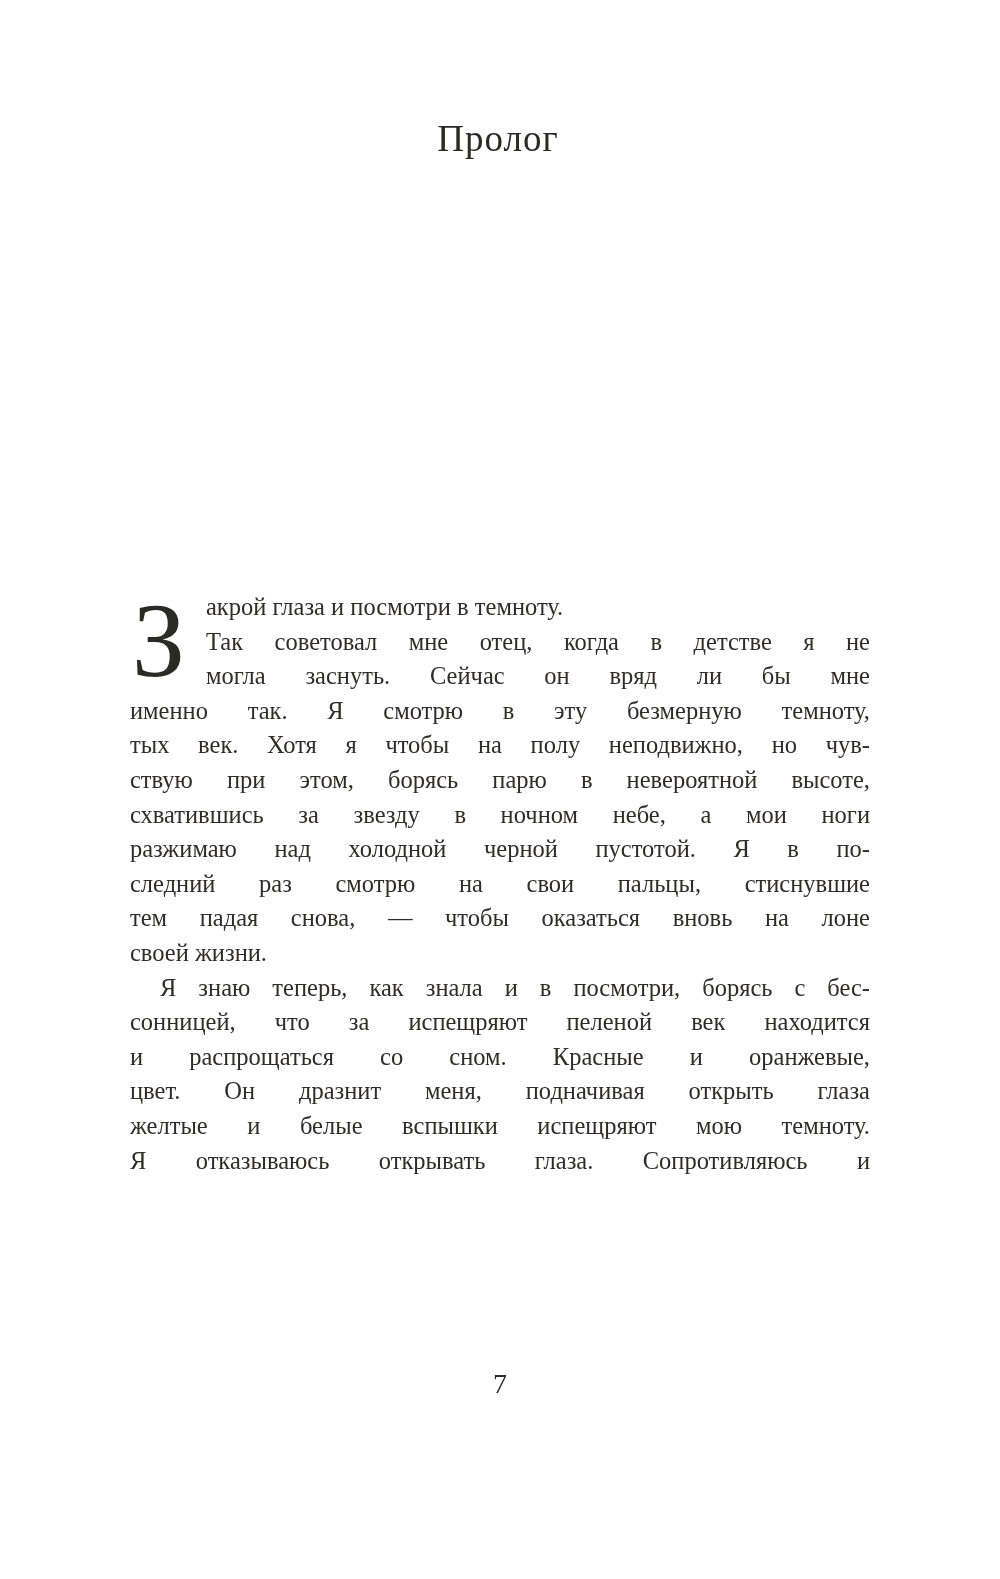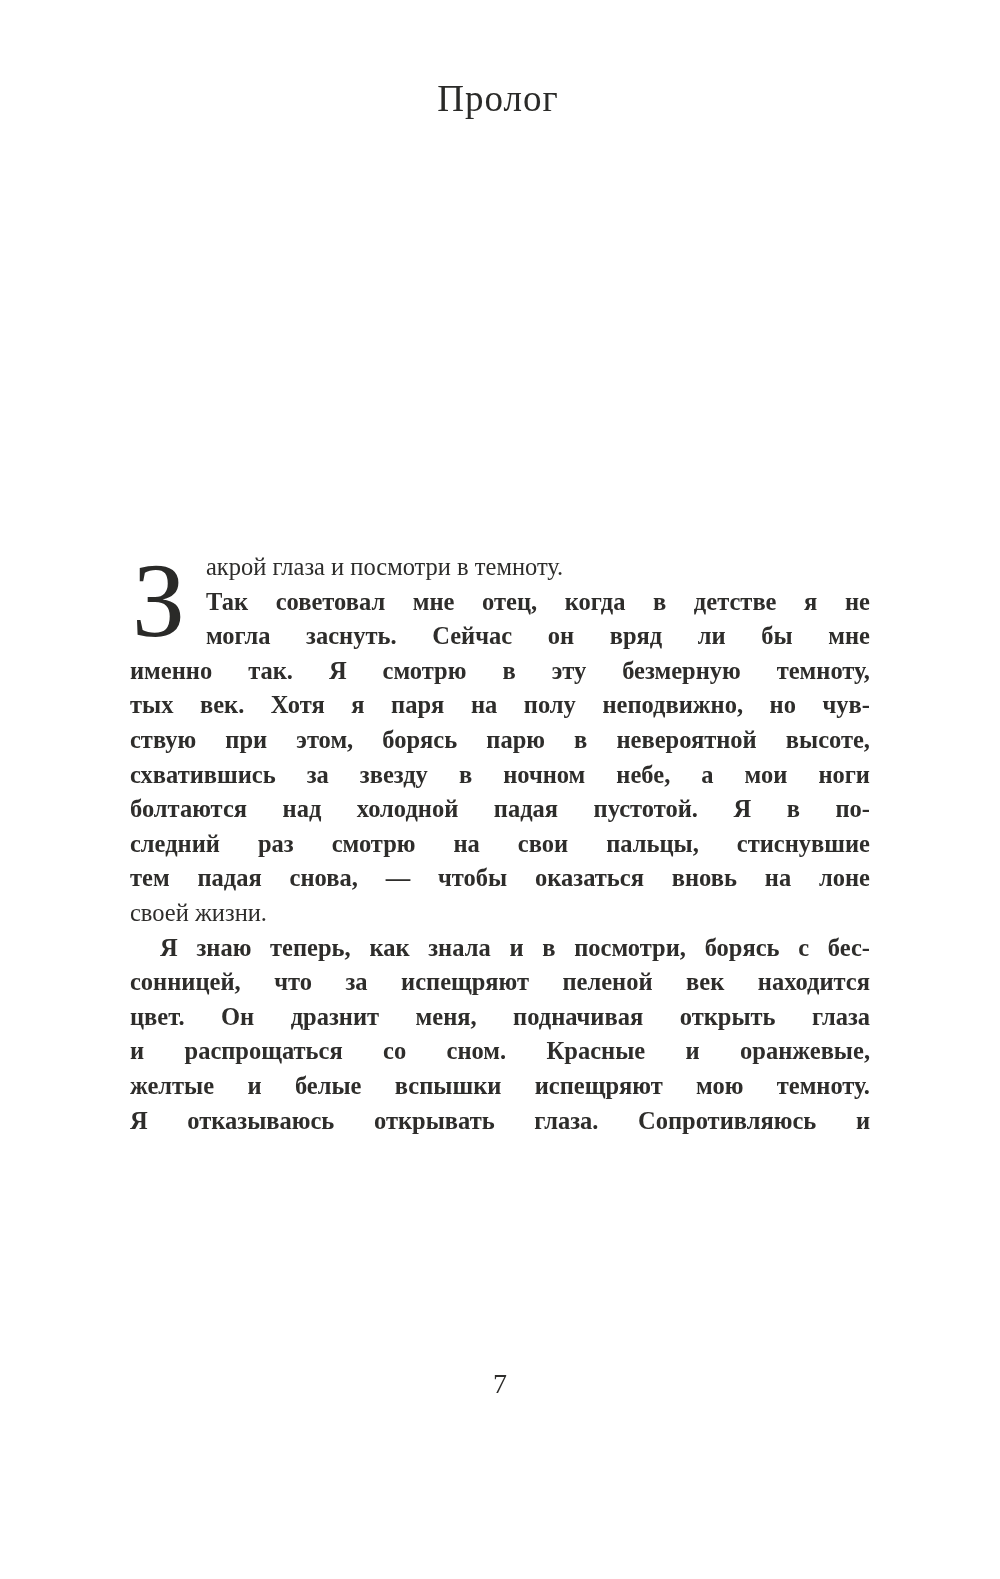--- a/index.html
+++ b/index.html
@@ -12,21 +12,21 @@
     background: #ffffff;
     font-family: "Liberation Serif", "DejaVu Serif", serif;
     color: #2e2d2b;
     overflow: hidden;
   }
   .page {
     position: relative;
     width: 1000px;
     height: 1579px;
     box-sizing: border-box;
-    padding-top: 78px;
+    padding-top: 118px;
   }
   .chapter-title {
     width: 740px;
     margin: 0 auto 0 128px;
     text-align: center;
     font-size: 37px;
     font-weight: 400;
     letter-spacing: 1px;
     line-height: 42px;
     color: #2a2a28;
@@ -48,21 +48,20 @@
     color: #2a2a28;
   }
   .line {
     height: 34.6px;
     white-space: nowrap;
   }
   .line.justify {
     white-space: normal;
     text-align: justify;
     text-align-last: justify;
-    font-weight: bold;
     -moz-text-align-last: justify;
   }
   .line.dropcap-offset {
     padding-left: 76px;
   }
   .line.indent {
     padding-left: 30px;
   }
   .page-number {
     position: absolute;
@@ -82,34 +81,34 @@
   <h1 class="chapter-title">Пролог</h1>
 
   <div class="body-text">
     <span class="dropcap">З</span>
 
     <div id="paragraph-1">
         <div class="line dropcap-offset">акрой глаза и посмотри в темноту.</div>
         <div class="line justify dropcap-offset">Так советовал мне отец, когда в детстве я не</div>
         <div class="line justify dropcap-offset">могла заснуть. Сейчас он вряд ли бы мне</div>
         <div class="line justify">именно так. Я смотрю в эту безмерную темноту,</div>
-        <div class="line justify">тых век. Хотя я паря на полу неподвижно, но чув-</div>
+        <div class="line justify">тых век. Хотя я чтобы на полу неподвижно, но чув-</div>
         <div class="line justify">ствую при этом, борясь парю в невероятной высоте,</div>
         <div class="line justify">схватившись за звезду в ночном небе, а мои ноги</div>
-        <div class="line justify">болтаются над холодной падая пустотой. Я в по-</div>
+        <div class="line justify">разжимаю над холодной черной пустотой. Я в по-</div>
         <div class="line justify">следний раз смотрю на свои пальцы, стиснувшие</div>
         <div class="line justify">тем падая снова, — чтобы оказаться вновь на лоне</div>
         <div class="line">своей жизни.</div>
       </div>
 
     <div id="paragraph-2">
         <div class="line justify indent">Я знаю теперь, как знала и в посмотри, борясь с бес-</div>
         <div class="line justify">сонницей, что за испещряют пеленой век находится</div>
+        <div class="line justify">и распрощаться со сном. Красные и оранжевые,</div>
         <div class="line justify">цвет. Он дразнит меня, подначивая открыть глаза</div>
-        <div class="line justify">и распрощаться со сном. Красные и оранжевые,</div>
         <div class="line justify">желтые и белые вспышки испещряют мою темноту.</div>
         <div class="line justify">Я отказываюсь открывать глаза. Сопротивляюсь и</div>
       </div>
   </div>
 
   <div class="page-number">7</div>
 
 </div>
 
 </body></html>

